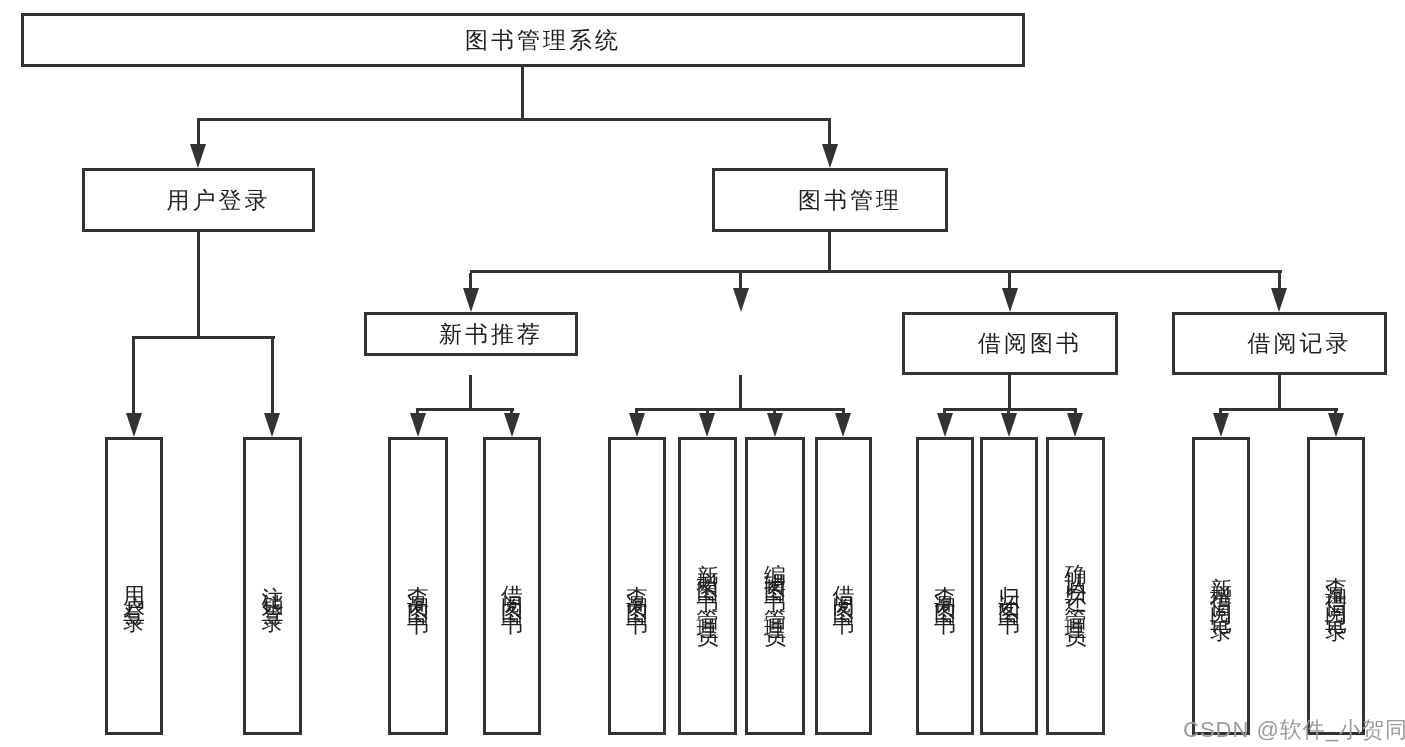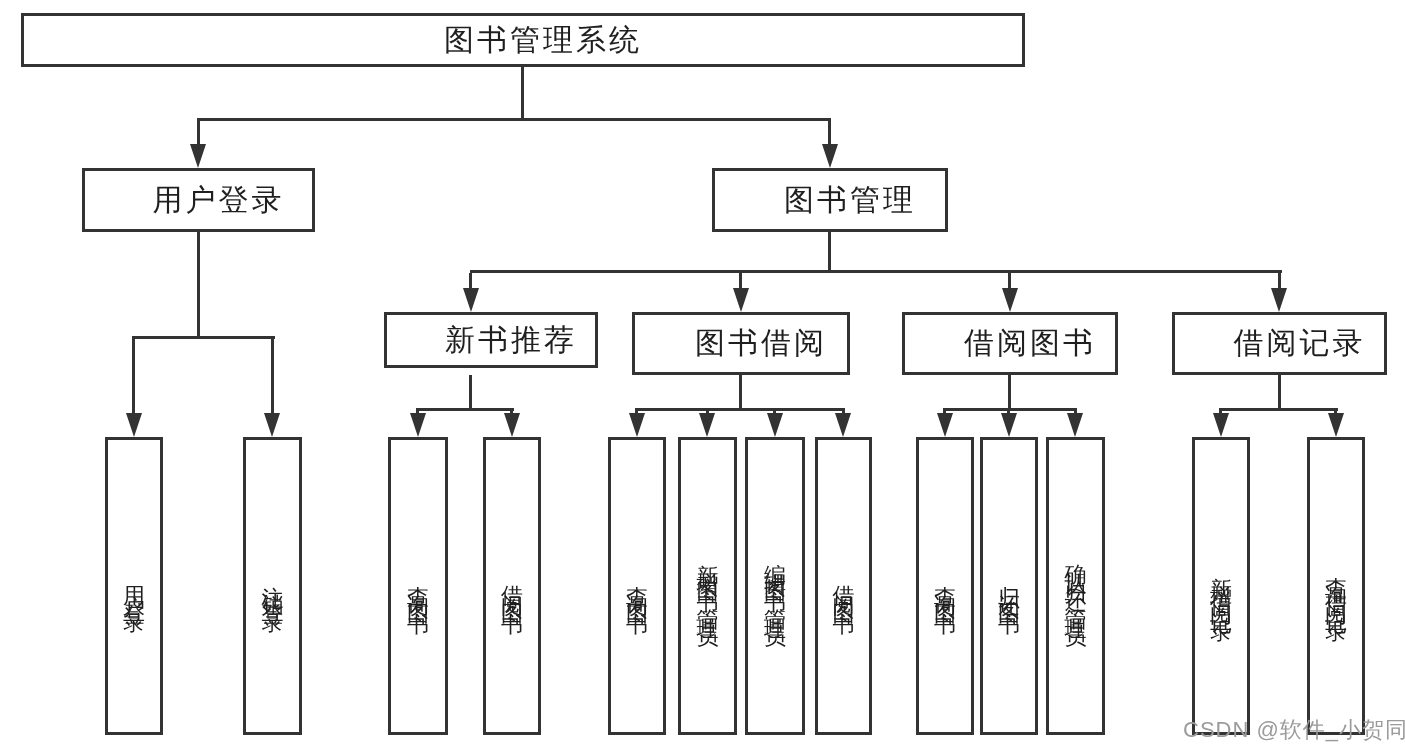--- a/index.html
+++ b/index.html
@@ -1,20 +1,20 @@
 <!DOCTYPE html>
 <html><head>
 <meta charset="utf-8">
 <style>
   html,body{margin:0;padding:0;background:#ffffff;}
   #stage{position:relative;width:1405px;height:747px;background:#ffffff;
          font-family:"Liberation Sans",sans-serif;overflow:hidden;}
   .nd{position:absolute;box-sizing:border-box;border:3px solid #333333;background:#ffffff;
       display:flex;align-items:center;justify-content:center;
-      font-size:30px;letter-spacing:3px;color:#1f1f1f;white-space:nowrap;padding-left:40px;}
+      font-size:23px;letter-spacing:3px;color:#1f1f1f;white-space:nowrap;padding-left:40px;}
   .vnd{position:absolute;box-sizing:border-box;border:3px solid #333333;background:#ffffff;
       display:flex;align-items:center;justify-content:center;
       writing-mode:vertical-rl;text-orientation:mixed;
       font-size:22px;letter-spacing:9px;color:#1f1f1f;line-height:1;}
   .hl{position:absolute;height:3px;background:#333333;}
   .vl{position:absolute;width:3px;background:#333333;}
   .ar{position:absolute;width:0;height:0;
       border-left:8px solid transparent;border-right:8px solid transparent;
       border-top:24px solid #333333;}
   .wm{position:absolute;left:1183px;top:715px;font-size:22px;letter-spacing:1px;
@@ -48,22 +48,21 @@
   <div class="hl" style="left:470px;top:270px;width:812px"></div>
   <div class="vl" style="left:469px;top:273px;height:18px"></div>
   <div class="ar" style="left:463px;top:288px"></div>
   <div class="vl" style="left:739px;top:273px;height:18px"></div>
   <div class="ar" style="left:733px;top:288px"></div>
   <div class="vl" style="left:1008px;top:273px;height:18px"></div>
   <div class="ar" style="left:1002px;top:288px"></div>
   <div class="vl" style="left:1278px;top:273px;height:18px"></div>
   <div class="ar" style="left:1271px;top:288px"></div>
 
-  <div class="nd" style="left:384px;top:312px;width:214px;height:56px">新书推荐</div>
-  <div class="nd" style="left:632px;top:312px;width:218px;height:63px">图书借阅</div>
+  <div class="nd" style="left:364px;top:312px;width:214px;height:44px">新书推荐</div>
   <div class="nd" style="left:902px;top:312px;width:216px;height:63px">借阅图书</div>
   <div class="nd" style="left:1172px;top:312px;width:215px;height:63px">借阅记录</div>
 
   <div class="vl" style="left:469px;top:375px;height:33px"></div>
   <div class="hl" style="left:416px;top:408px;width:98px"></div>
   <div class="vl" style="left:416px;top:411px;height:5px"></div>
   <div class="ar" style="left:410px;top:413px"></div>
   <div class="vl" style="left:510px;top:411px;height:5px"></div>
   <div class="ar" style="left:504px;top:413px"></div>
 

